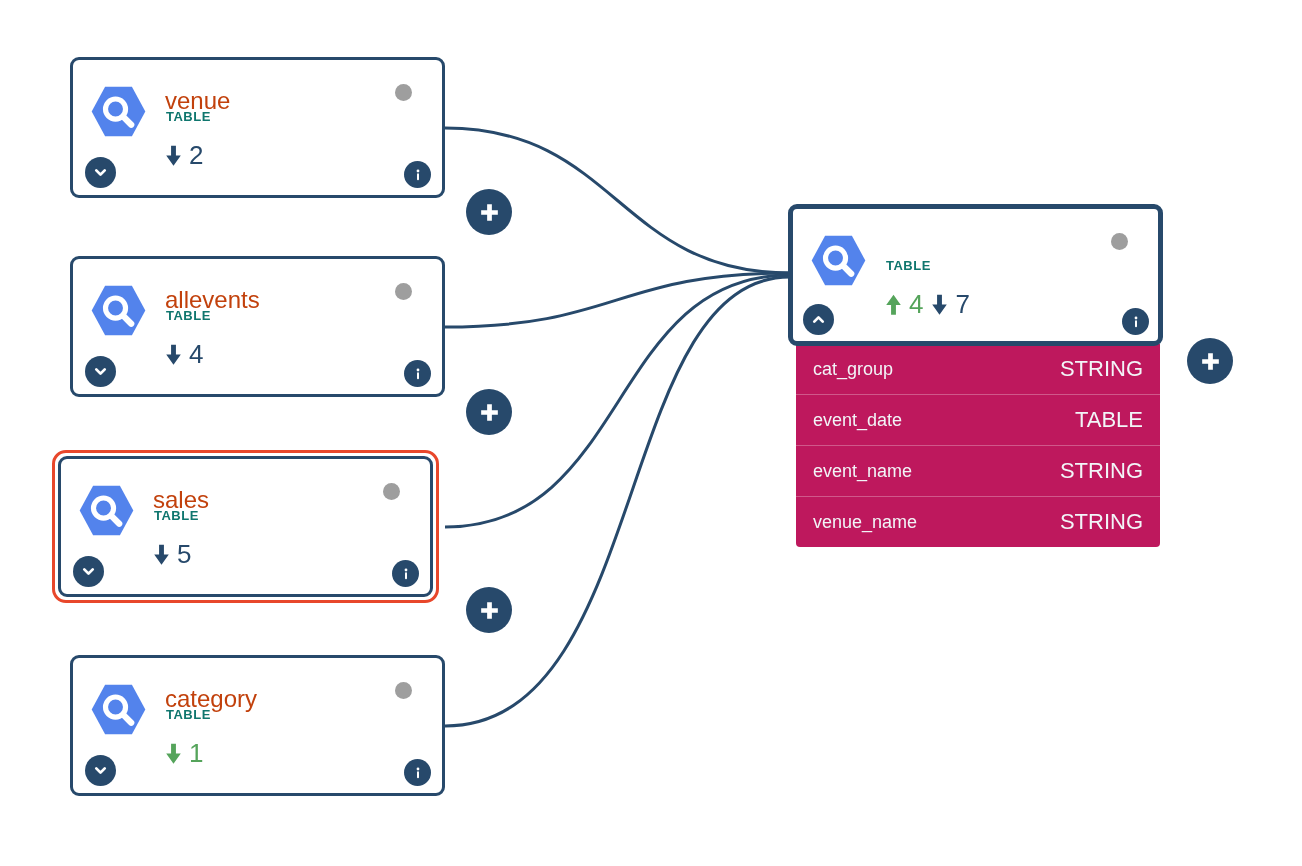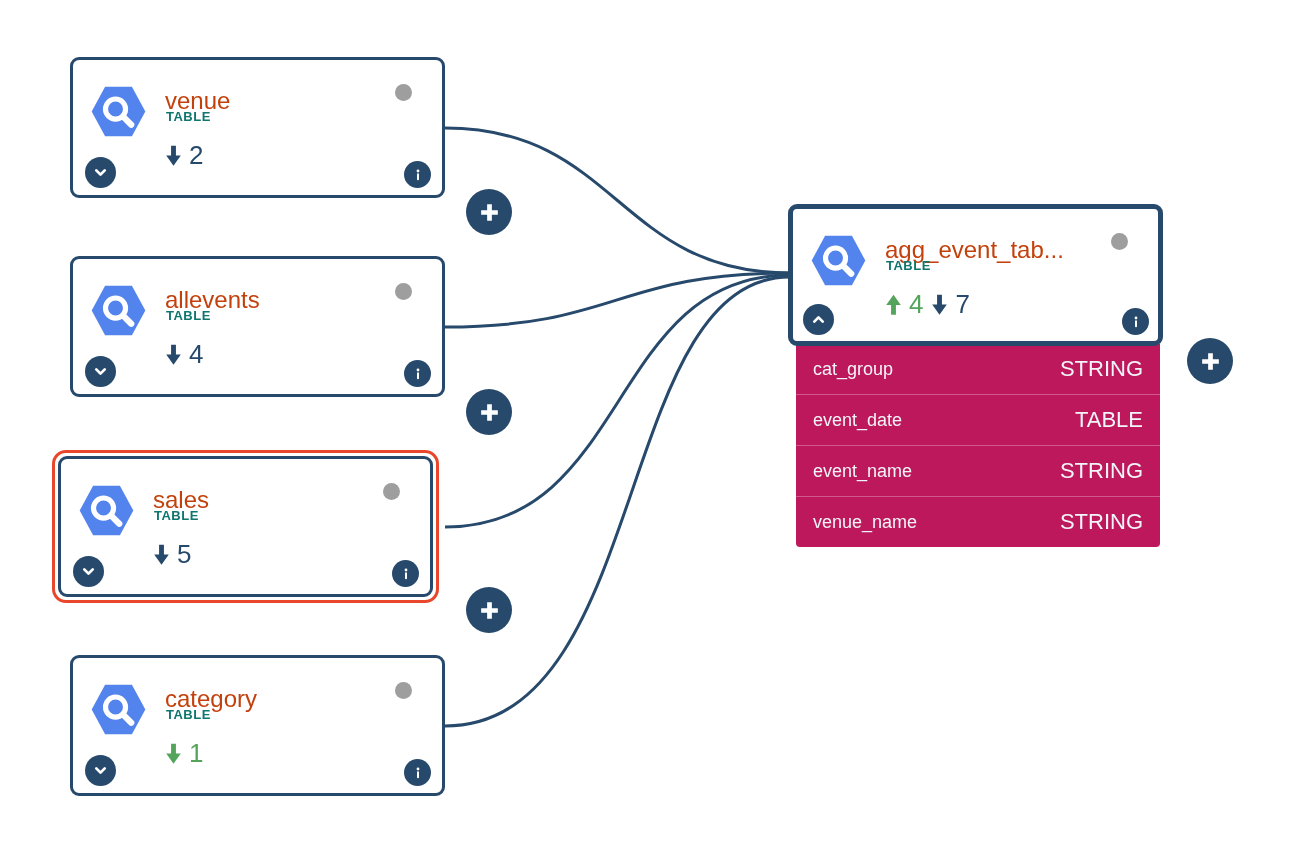--- a/index.html
+++ b/index.html
@@ -192,21 +192,20 @@
   </div>
 
   <div class="node target" style="left:788px;top:204px">
     <span class="bq-icon">
       <svg viewBox="0 0 24 24" width="65" height="65">
         <path d="M7.05 2.9 L16.95 2.9 L21.9 12 L16.95 21.1 L7.05 21.1 L2.1 12 Z" fill="#5383EC"></path>
         <circle cx="10.9" cy="11.1" r="3.7" fill="none" stroke="#fff" stroke-width="1.9"></circle>
         <line x1="13.8" y1="14" x2="16.7" y2="16.9" stroke="#fff" stroke-width="2.3" stroke-linecap="round"></line>
       </svg>
     </span>
-    <div class="node-title">agg_event_tab...</div>
     <div class="node-type">TABLE</div>
     <div class="node-counts">
       <span class="metric" style="color: rgb(85, 164, 91);">
         <svg viewBox="0 0 14 18" width="17" height="22">
           <path d="M7 0.5 l6 8.5 h-4 v8 h-4 v-8 h-4 z" fill="currentColor"></path>
         </svg>
         <span>4</span>
       </span>
       <span class="metric" style="color: rgb(39, 73, 107);">
         <svg viewBox="0 0 14 18" width="17" height="22">

